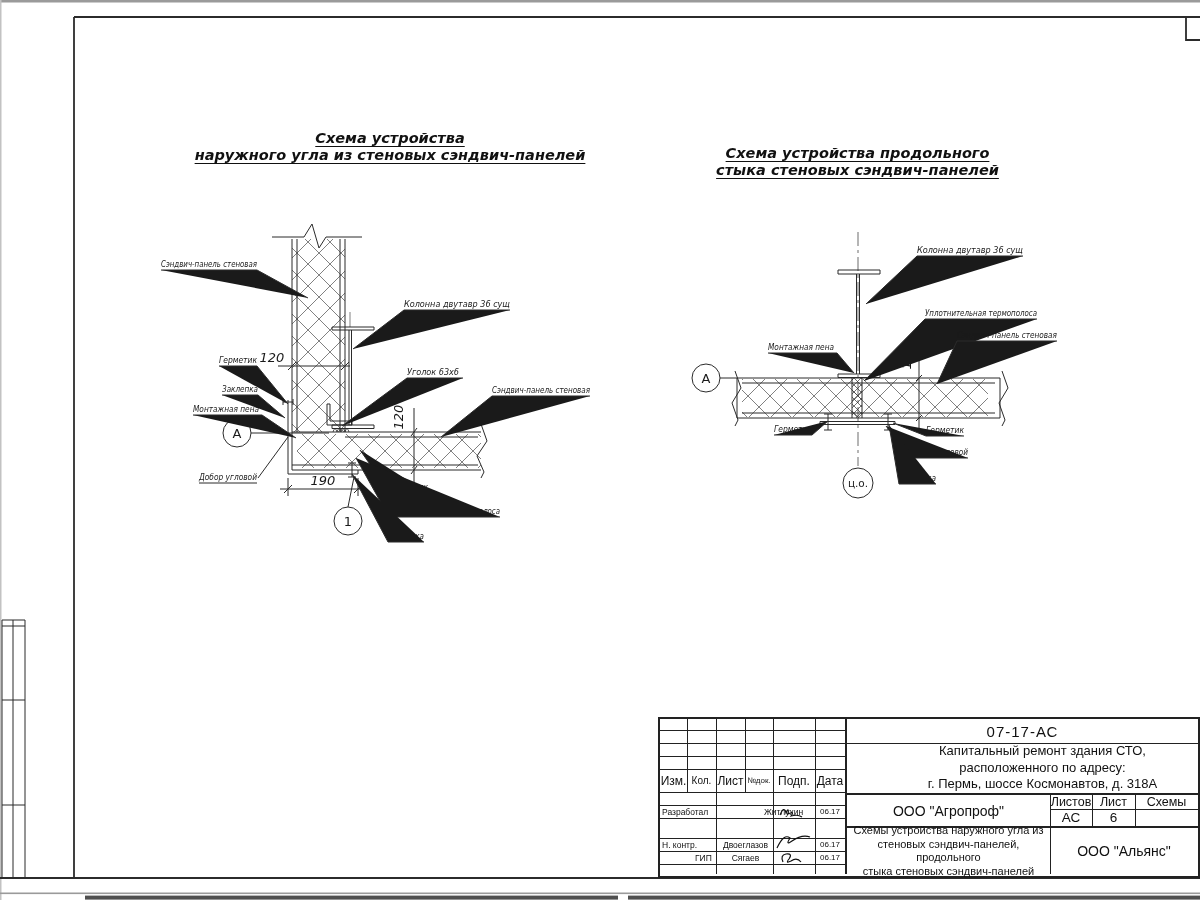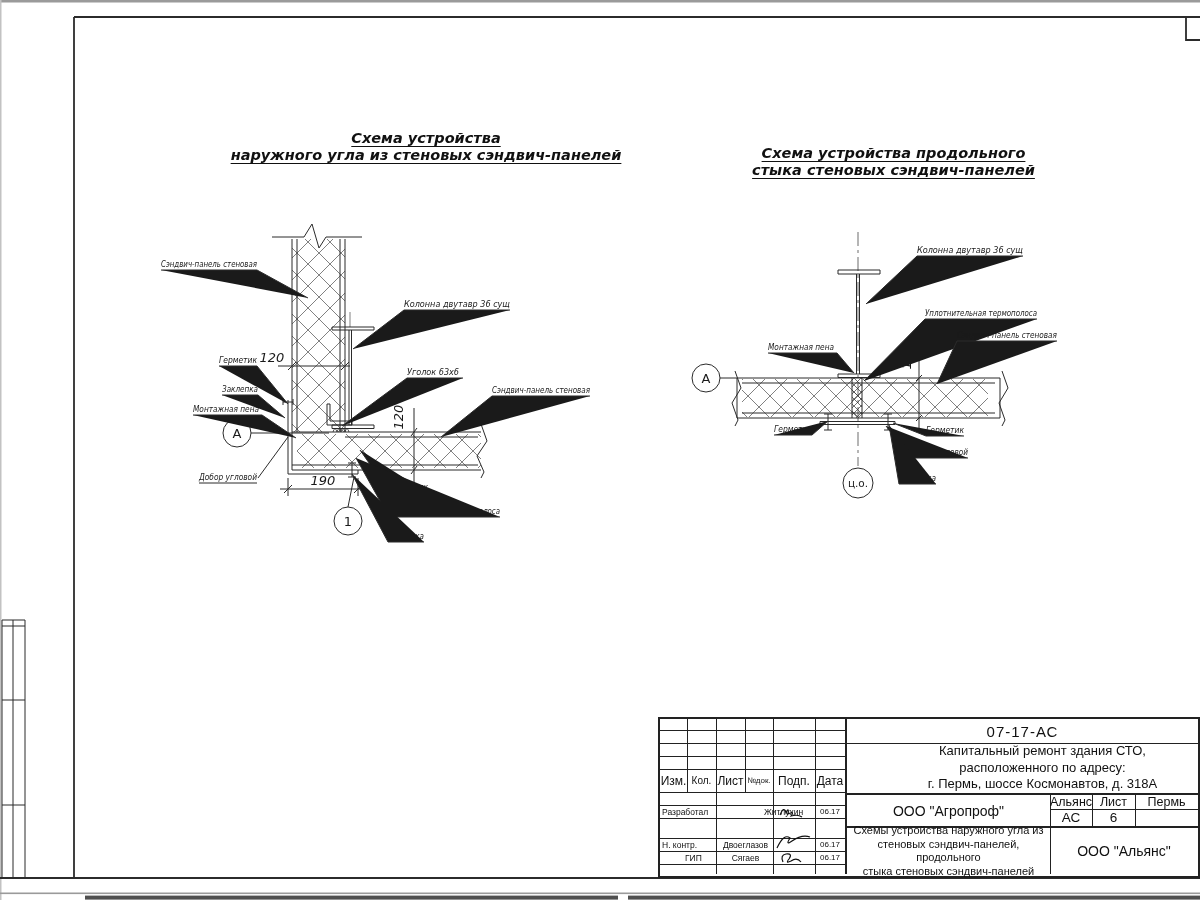--- a/index.html
+++ b/index.html
@@ -1,20 +1,20 @@
 <!DOCTYPE html>
 <html><head>
 <meta charset="utf-8">
 <style>
   html,body{margin:0;padding:0;background:#e8e8e8;}
   #sheet{position:relative;width:1200px;height:900px;background:#ffffff;overflow:hidden;
          font-family:"Liberation Sans",sans-serif;color:#1a1a1a;}
   svg{position:absolute;left:0;top:0;}
   .ttl{position:absolute;text-align:center;font-family:"DejaVu Sans",sans-serif;
-       font-style:italic;font-weight:bold;font-size:14.5px;line-height:17px;color:#111;margin-left:36px;}
+       font-style:italic;font-weight:bold;font-size:14.5px;line-height:17px;color:#111;}
   .ttl span{text-decoration:underline;text-underline-offset:3px;}
   
   #tb{position:absolute;left:658px;top:717px;width:542px;height:161px;
       border:2px solid #222;box-sizing:border-box;background:#fff;}
   .vl,.hl{position:absolute;background:#222;}
   .vl{width:1px;} .hl{height:1px;}
   .vl.h{width:2px;} 
   .cell{position:absolute;display:flex;align-items:center;justify-content:center;
         text-align:center;color:#111;}
   .sig svg{position:static;}
@@ -285,39 +285,39 @@
     </div>
     <div class="cell" style="left:155px;top:86px;width:30px;height:13px;font-size:8px;">06.17</div>
     <div class="cell" style="left:2px;top:119px;width:54px;height:13px;font-size:8.5px;justify-content:flex-start;">Н. контр.</div>
     <div class="cell" style="left:58px;top:119px;width:55px;height:13px;font-size:8.5px;">Двоеглазов</div>
     <div class="cell sig" style="left:113px;top:112px;width:42px;height:20px;">
       <svg width="40" height="20" viewBox="0 0 40 20">
           <path d="M3 17 Q10 2 16 7 Q11 15 18 10 Q28 3 36 6" stroke="#111" stroke-width="1.2" fill="none"></path>
         </svg>
     </div>
     <div class="cell" style="left:155px;top:119px;width:30px;height:13px;font-size:8px;">06.17</div>
-    <div class="cell" style="left:6px;top:132px;width:54px;height:13px;font-size:8.5px;justify-content:flex-start;padding-left:19px;">ГИП</div>
+    <div class="cell" style="left:16px;top:132px;width:54px;height:13px;font-size:8.5px;justify-content:flex-start;padding-left:19px;">ГИП</div>
     <div class="cell" style="left:58px;top:132px;width:55px;height:13px;font-size:8.5px;">Сягаев</div>
     <div class="cell sig" style="left:113px;top:130px;width:42px;height:16px;">
       <svg width="34" height="16" viewBox="0 0 34 16">
           <path d="M6 13 Q3 6 9 5 Q16 4 12 10 Q8 15 14 12 Q20 8 24 13" stroke="#111" stroke-width="1.2" fill="none"></path>
         </svg>
     </div>
     <div class="cell" style="left:155px;top:132px;width:30px;height:13px;font-size:8px;">06.17</div>
 
     <div class="cell" style="left:187px;top:0;width:351px;height:24px;font-size:15px;letter-spacing:1px;">07-17-АС</div>
     <div class="cell" style="left:187px;top:24px;width:351px;height:50px;font-size:13px;line-height:16.5px;flex-direction:column;padding-left:20px;">
       <span>Капитальный ремонт здания СТО,</span>
       <span>расположенного по адресу:</span>
       <span>г. Пермь, шоссе Космонавтов, д. 318А</span>
     </div>
     <div class="cell" style="left:187px;top:76px;width:203px;height:31px;font-size:14px;">ООО "Агропроф"</div>
-    <div class="cell" style="left:390px;top:76px;width:42px;height:14px;font-size:12.5px;">Альянс</div>
+    <div class="cell" style="left:390px;top:76px;width:42px;height:14px;font-size:12.5px;">Листов</div>
     <div class="cell" style="left:432px;top:76px;width:43px;height:14px;font-size:12.5px;">Лист</div>
-    <div class="cell" style="left:475px;top:76px;width:63px;height:14px;font-size:12.5px;">Пермь</div>
+    <div class="cell" style="left:475px;top:76px;width:63px;height:14px;font-size:12.5px;">Схемы</div>
     <div class="cell" style="left:390px;top:90px;width:42px;height:17px;font-size:13.5px;">АС</div>
     <div class="cell" style="left:432px;top:90px;width:43px;height:17px;font-size:13.5px;">6</div>
     <div class="cell" style="left:475px;top:90px;width:63px;height:17px;font-size:13.5px;"></div>
     <div class="cell" style="left:187px;top:109px;width:203px;height:46px;font-size:11px;line-height:13.5px;flex-direction:column;">
       <span>Схемы устройства наружного угла из</span>
       <span>стеновых сэндвич-панелей, продольного</span>
       <span>стыка стеновых сэндвич-панелей</span>
     </div>
     <div class="cell" style="left:390px;top:109px;width:148px;height:46px;font-size:14px;">ООО "Альянс"</div>
   </div>

